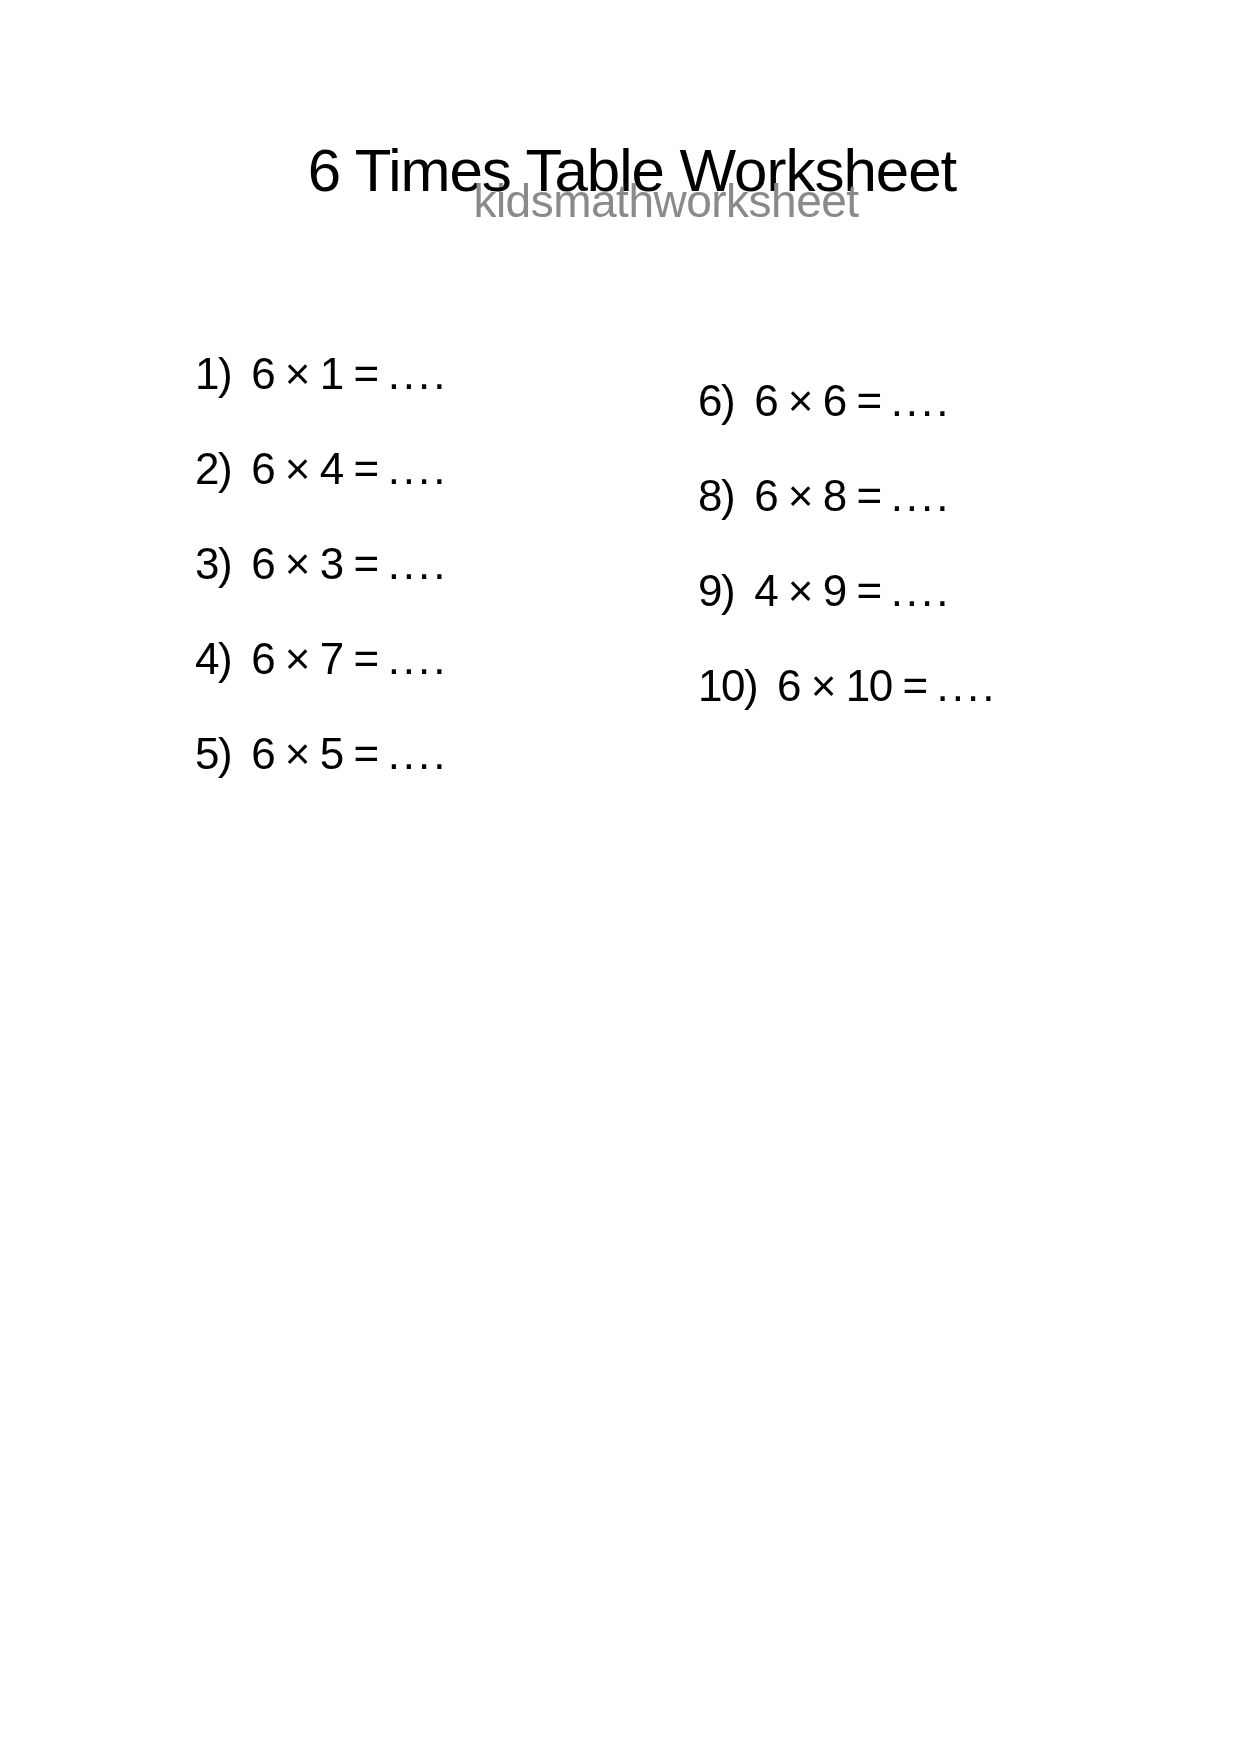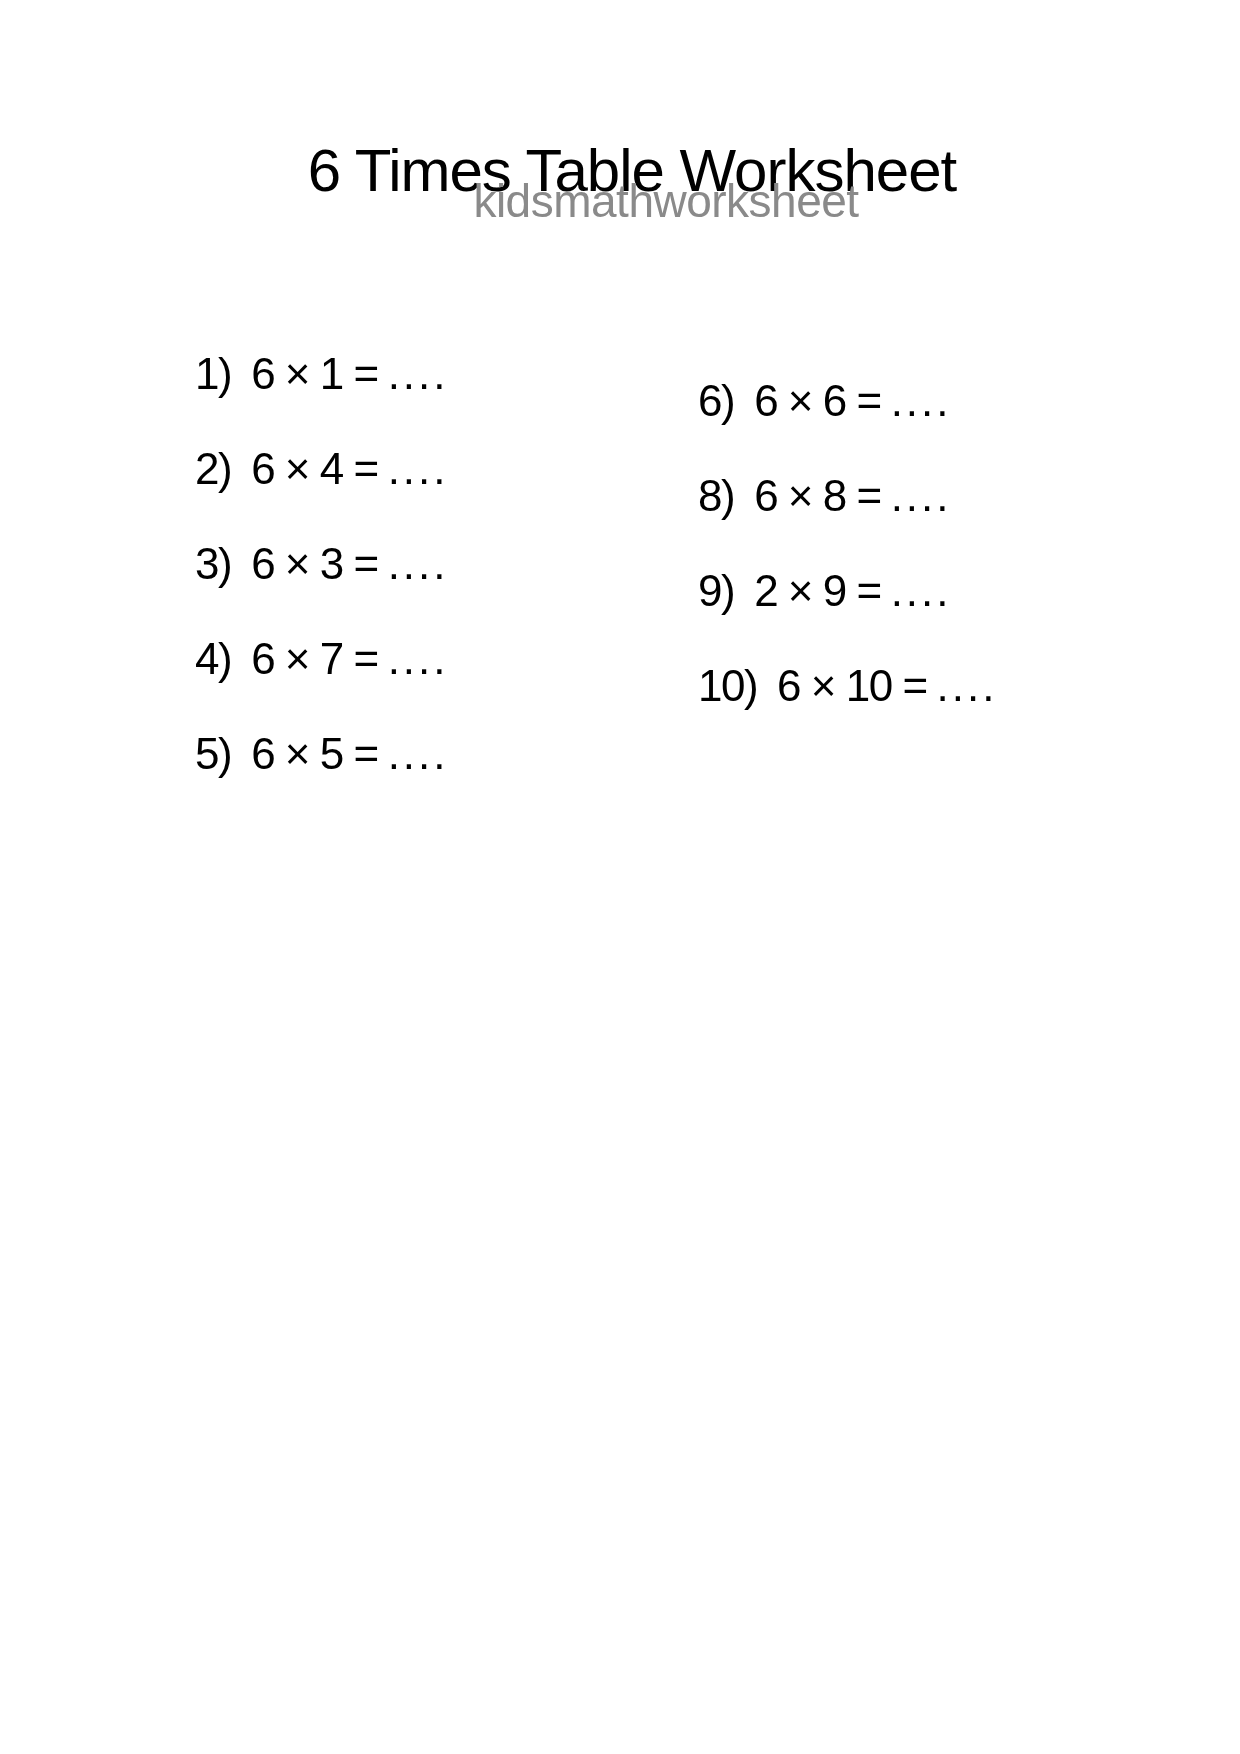--- a/index.html
+++ b/index.html
@@ -75,16 +75,16 @@
       <div class="problem-row"><span class="problem-label">1)</span><span class="problem-expression">6 × 1 =</span><span class="problem-blank">....</span></div>
       <div class="problem-row"><span class="problem-label">2)</span><span class="problem-expression">6 × 4 =</span><span class="problem-blank">....</span></div>
       <div class="problem-row"><span class="problem-label">3)</span><span class="problem-expression">6 × 3 =</span><span class="problem-blank">....</span></div>
       <div class="problem-row"><span class="problem-label">4)</span><span class="problem-expression">6 × 7 =</span><span class="problem-blank">....</span></div>
       <div class="problem-row"><span class="problem-label">5)</span><span class="problem-expression">6 × 5 =</span><span class="problem-blank">....</span></div>
     </div>
 
   <div class="column column-right">
       <div class="problem-row"><span class="problem-label">6)</span><span class="problem-expression">6 × 6 =</span><span class="problem-blank">....</span></div>
       <div class="problem-row"><span class="problem-label">8)</span><span class="problem-expression">6 × 8 =</span><span class="problem-blank">....</span></div>
-      <div class="problem-row"><span class="problem-label">9)</span><span class="problem-expression">2 × 9 =</span><span class="problem-blank">....</span></div>
+      <div class="problem-row"><span class="problem-label">9)</span><span class="problem-expression">4 × 9 =</span><span class="problem-blank">....</span></div>
       <div class="problem-row"><span class="problem-label">10)</span><span class="problem-expression">6 × 10 =</span><span class="problem-blank">....</span></div>
     </div>
 </div>
 
 </body></html>

